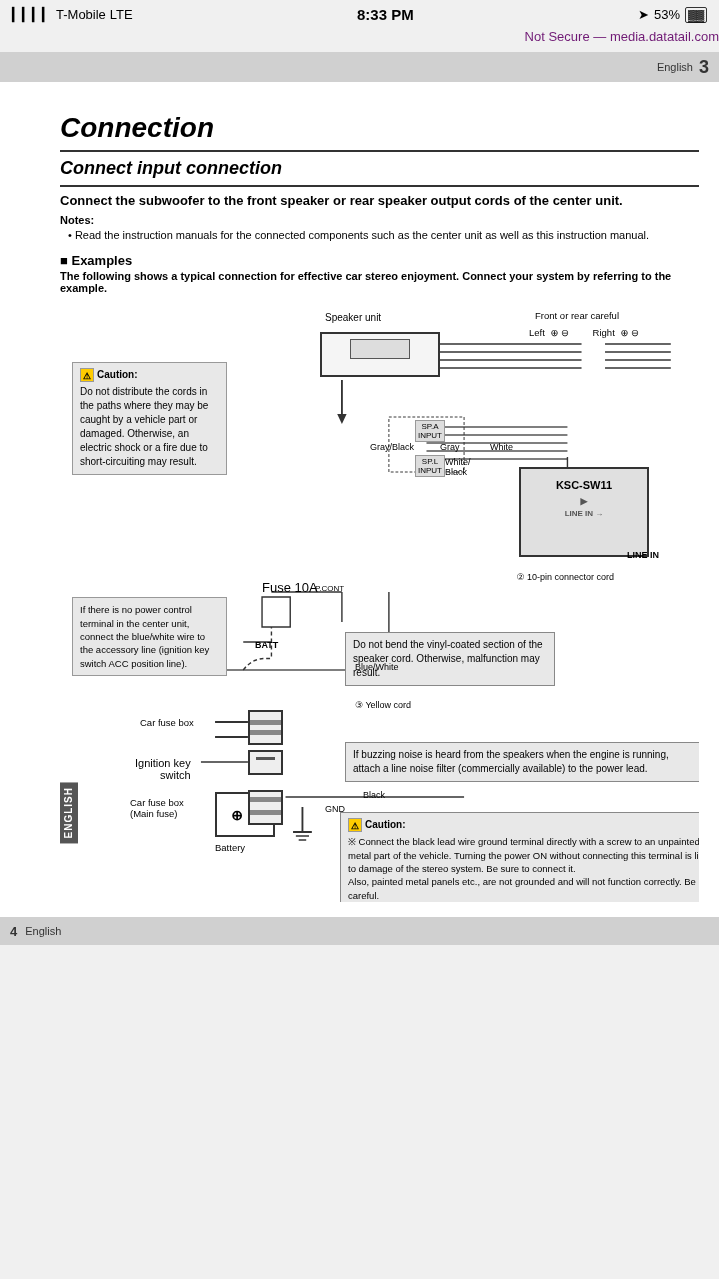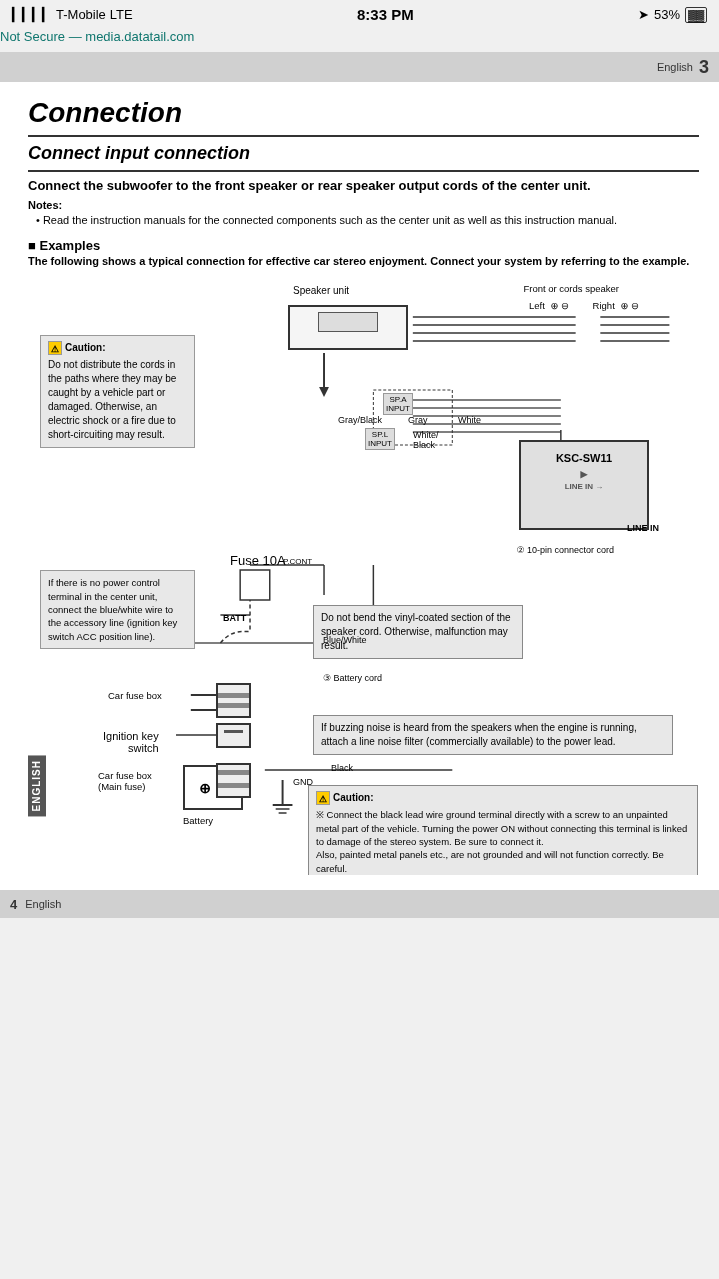--- a/index.html
+++ b/index.html
@@ -21,23 +21,23 @@
       font-size: 13px;
       font-weight: 500;
     }
     .status-left { display: flex; align-items: center; gap: 4px; }
     .status-center { font-size: 15px; font-weight: 600; }
     .status-right { display: flex; align-items: center; gap: 5px; font-size: 13px; }
 
     
     .address-bar {
       background: #f0f0f0;
-      text-align: left;
-      font-size: 13px;
-      color: #0f766e;
+      text-align: right;
+      font-size: 13px;
+      color: #701a75;
       padding: 2px 0 8px;
     }
 
     
     .page-outer {
       background: white;
       margin: 0 auto;
       width: 100%;
       position: relative;
     }
@@ -70,21 +70,22 @@
       font-size: 10px;
       font-weight: bold;
       writing-mode: vertical-rl;
       text-orientation: mixed;
       transform: rotate(180deg);
       padding: 5px 3px;
       letter-spacing: 1px;
     }
 
     .content-area {
-      padding: 15px 20px 15px 28px;
+      padding: 30px 20px 15px 28px;
+      margin-left: 32px;
     }
 
     .main-title {
       font-size: 28px;
       font-weight: 900;
       color: #000;
       margin-bottom: 6px;
       font-style: italic;
     }
 
@@ -434,58 +435,58 @@
           <span>Do not distribute the cords in the paths where they may be caught by a vehicle part or damaged. Otherwise, an electric shock or a fire due to short-circuiting may result.</span>
         </div>
 
         <div class="diag-label" style="left:265px;top:10px;">Speaker unit</div>
 
         <div class="center-unit-box">
           <div style="width:60px;height:20px;border:1px solid #555;margin:5px auto;background:#ddd;"></div>
         </div>
 
         <div class="diag-label" style="right:80px;top:8px;text-align:center;font-size:9.5px;">
-          <span>Front or cords speaker</span>
+          <span>Front or rear careful</span>
         </div>
         <div class="diag-label" style="right:130px;top:25px;font-size:9.5px;">
           <span>Left</span>
           <span style="margin-left:3px;">⊕ ⊖</span>
         </div>
         <div class="diag-label" style="right:60px;top:25px;font-size:9.5px;">
           <span>Right</span>
           <span style="margin-left:3px;">⊕ ⊖</span>
         </div>
 
         <div class="diag-label" style="left:310px;top:140px;font-size:9px;">Gray/Black</div>
         <div class="diag-label" style="left:380px;top:140px;font-size:9px;">Gray</div>
         <div class="diag-label" style="left:430px;top:140px;font-size:9px;">White</div>
 
         <div class="diag-label" style="left:355px;top:118px;font-size:8px;text-align:center;background:#ddd;border:1px solid #999;padding:1px 2px;">SP.A<br>INPUT</div>
 
         <div class="diag-label" style="left:385px;top:155px;font-size:9px;">White/<br>Black</div>
 
-        <div class="diag-label" style="left:337px;top:153px;font-size:8px;text-align:center;background:#ddd;border:1px solid #999;padding:1px 2px;">SP.L<br>INPUT</div>
+        <div class="diag-label" style="left:355px;top:153px;font-size:8px;text-align:center;background:#ddd;border:1px solid #999;padding:1px 2px;">SP.L<br>INPUT</div>
 
         <div class="ksc-box">
           <div style="font-size:11px;font-weight:bold;padding-top:5px;">KSC-SW11</div>
           <div style="font-size:9px;margin-top:5px;color:#555;">▶</div>
           <div style="font-size:8px;color:#555;margin-top:3px;">LINE IN →</div>
         </div>
 
         <div class="diag-label" style="right:40px;top:248px;font-size:9px;font-weight:bold;">LINE IN</div>
 
         <div class="diag-label" style="right:85px;top:270px;font-size:9px;">
           <span>② 10-pin connector cord</span>
         </div>
 
         <div class="speaker-note-box">
           <span>Do not bend the vinyl-coated section of the speaker cord. Otherwise, malfunction may result.</span>
         </div>
 
-        <div class="diag-label" style="left:295px;top:398px;font-size:9px;">③ Battery cord</div>
+        <div class="diag-label" style="left:295px;top:398px;font-size:9px;">③ Yellow cord</div>
 
         <div class="diag-label" style="left:295px;top:360px;font-size:9px;">Blue/White</div>
 
         <div class="info-box-left">
           <span>If there is no power control terminal in the center unit, connect the blue/white wire to the accessory line (ignition key switch ACC position line).</span>
         </div>
 
         <div class="diag-label" style="left:202px;top:278px;font-size:13px;">Fuse 10A</div>
 
         <div class="diag-label" style="left:255px;top:282px;font-size:8px;">P.CONT</div>

